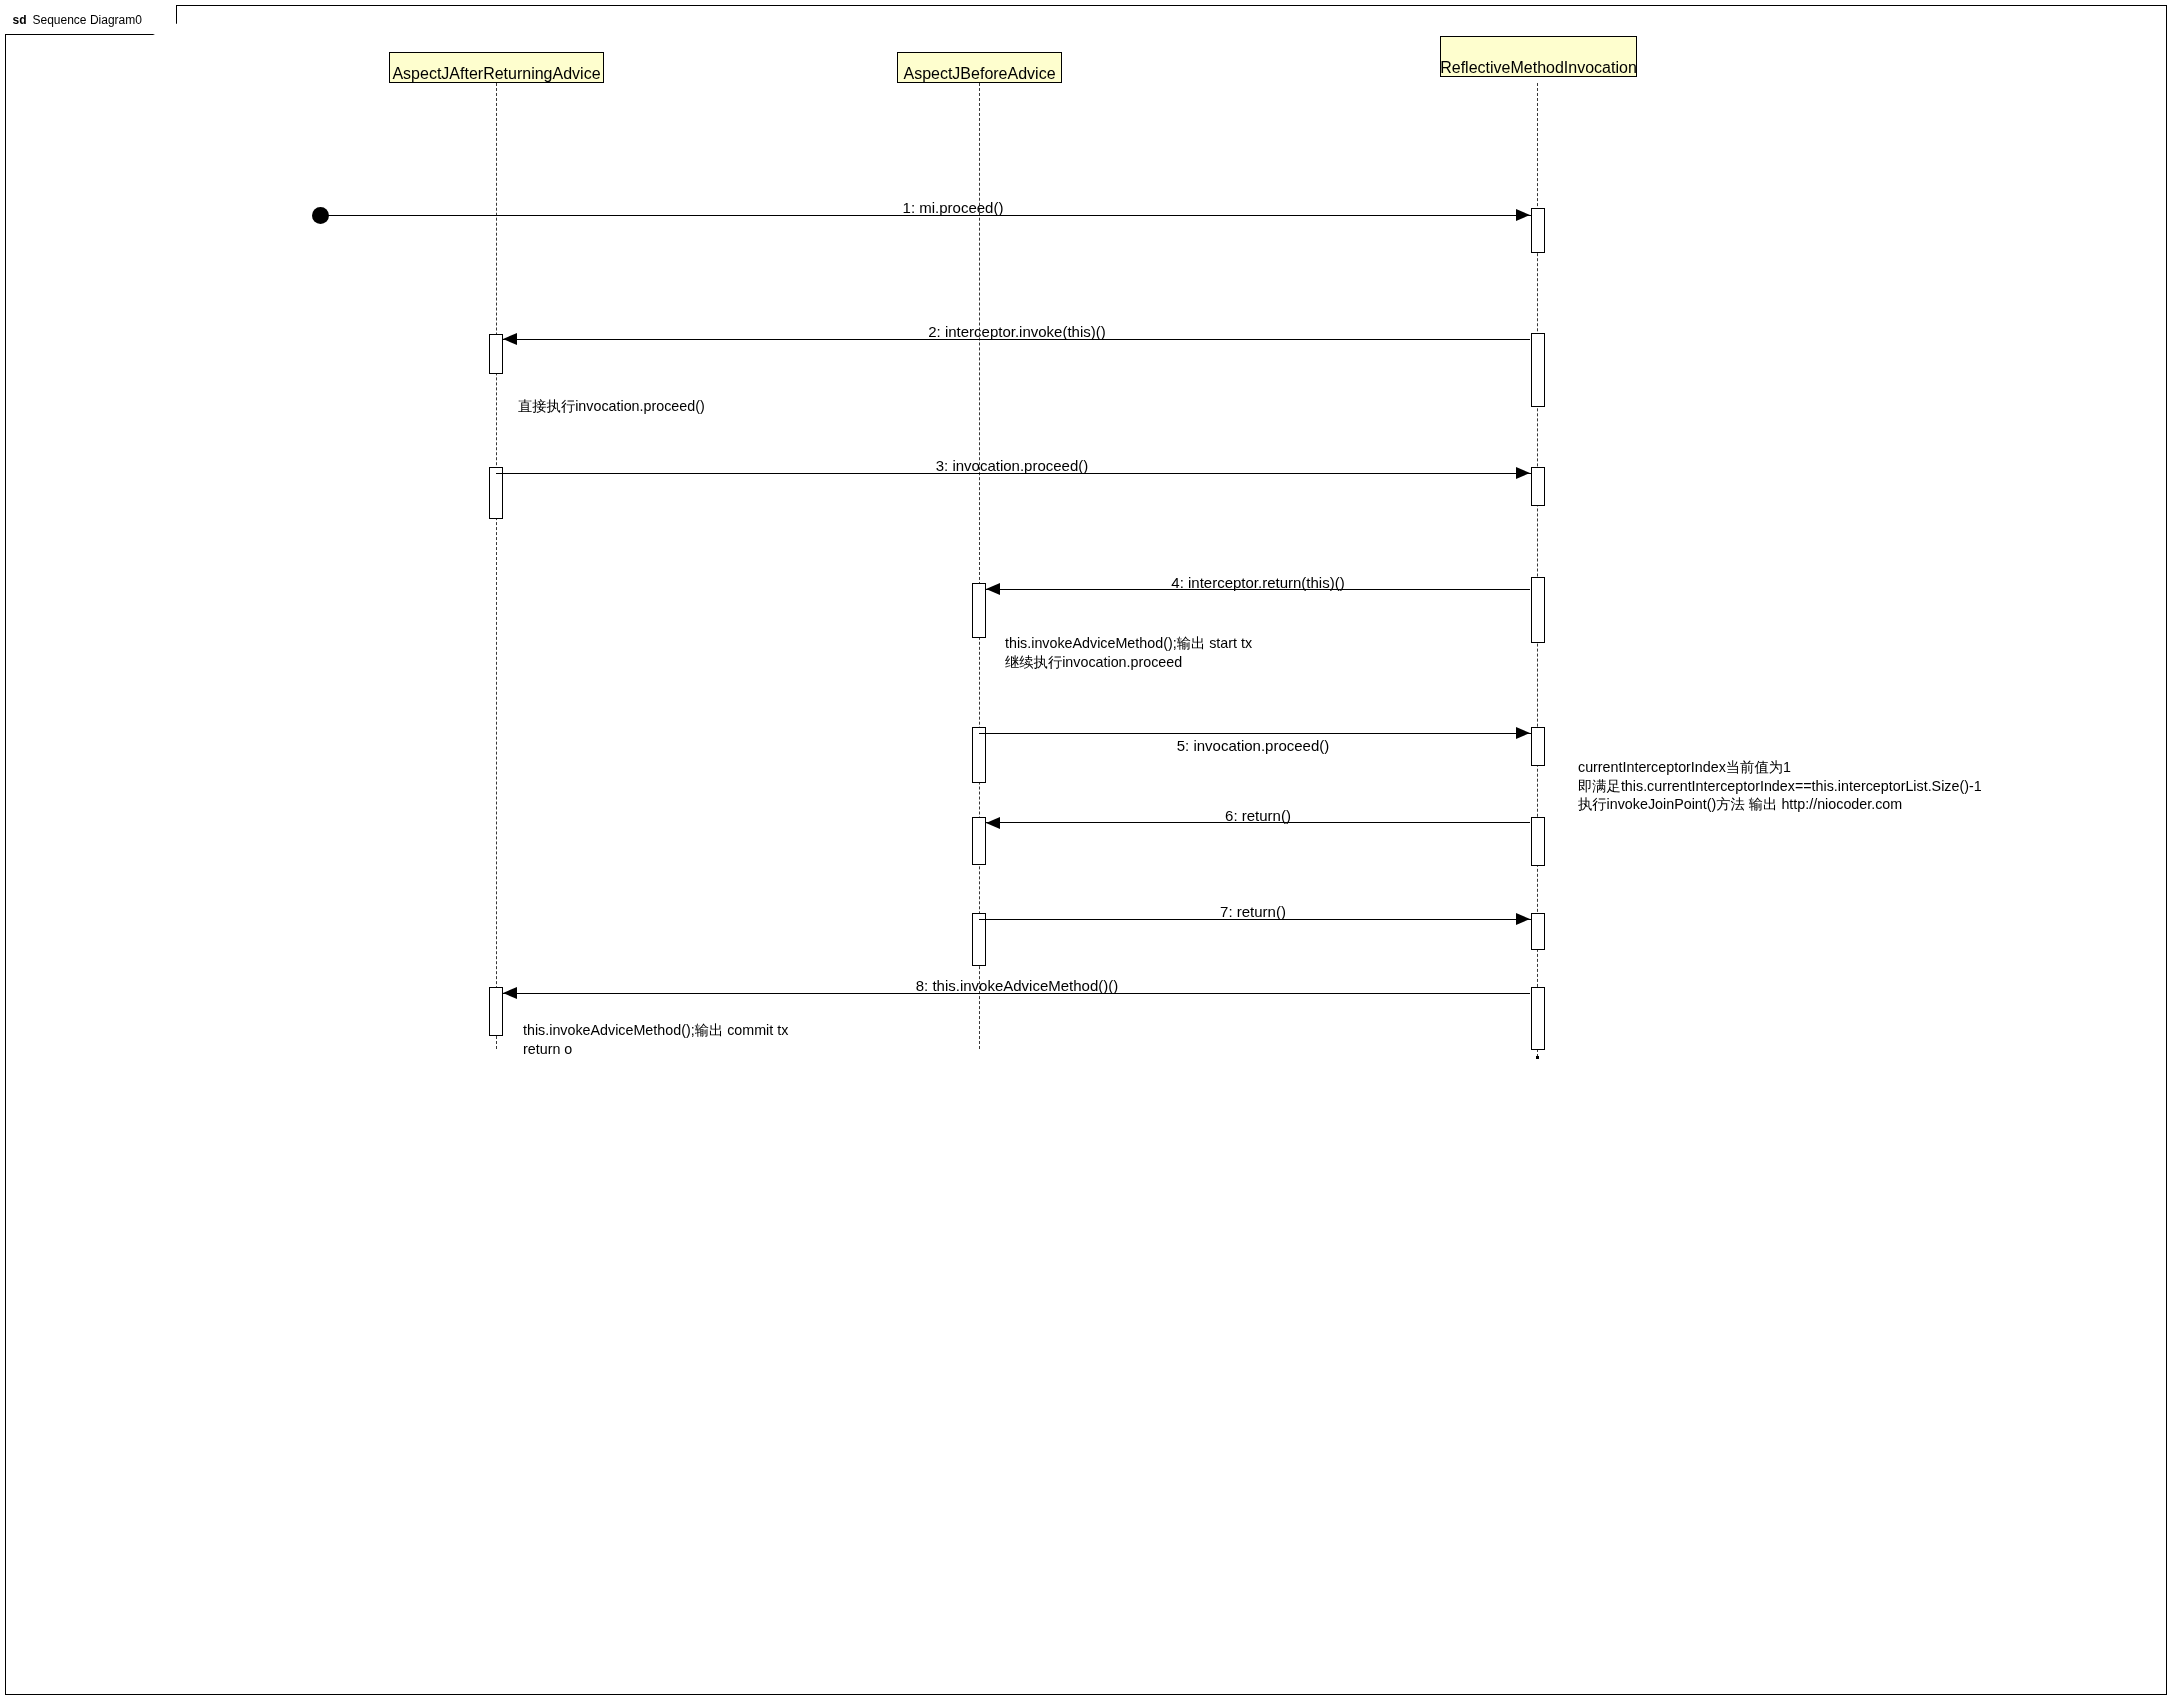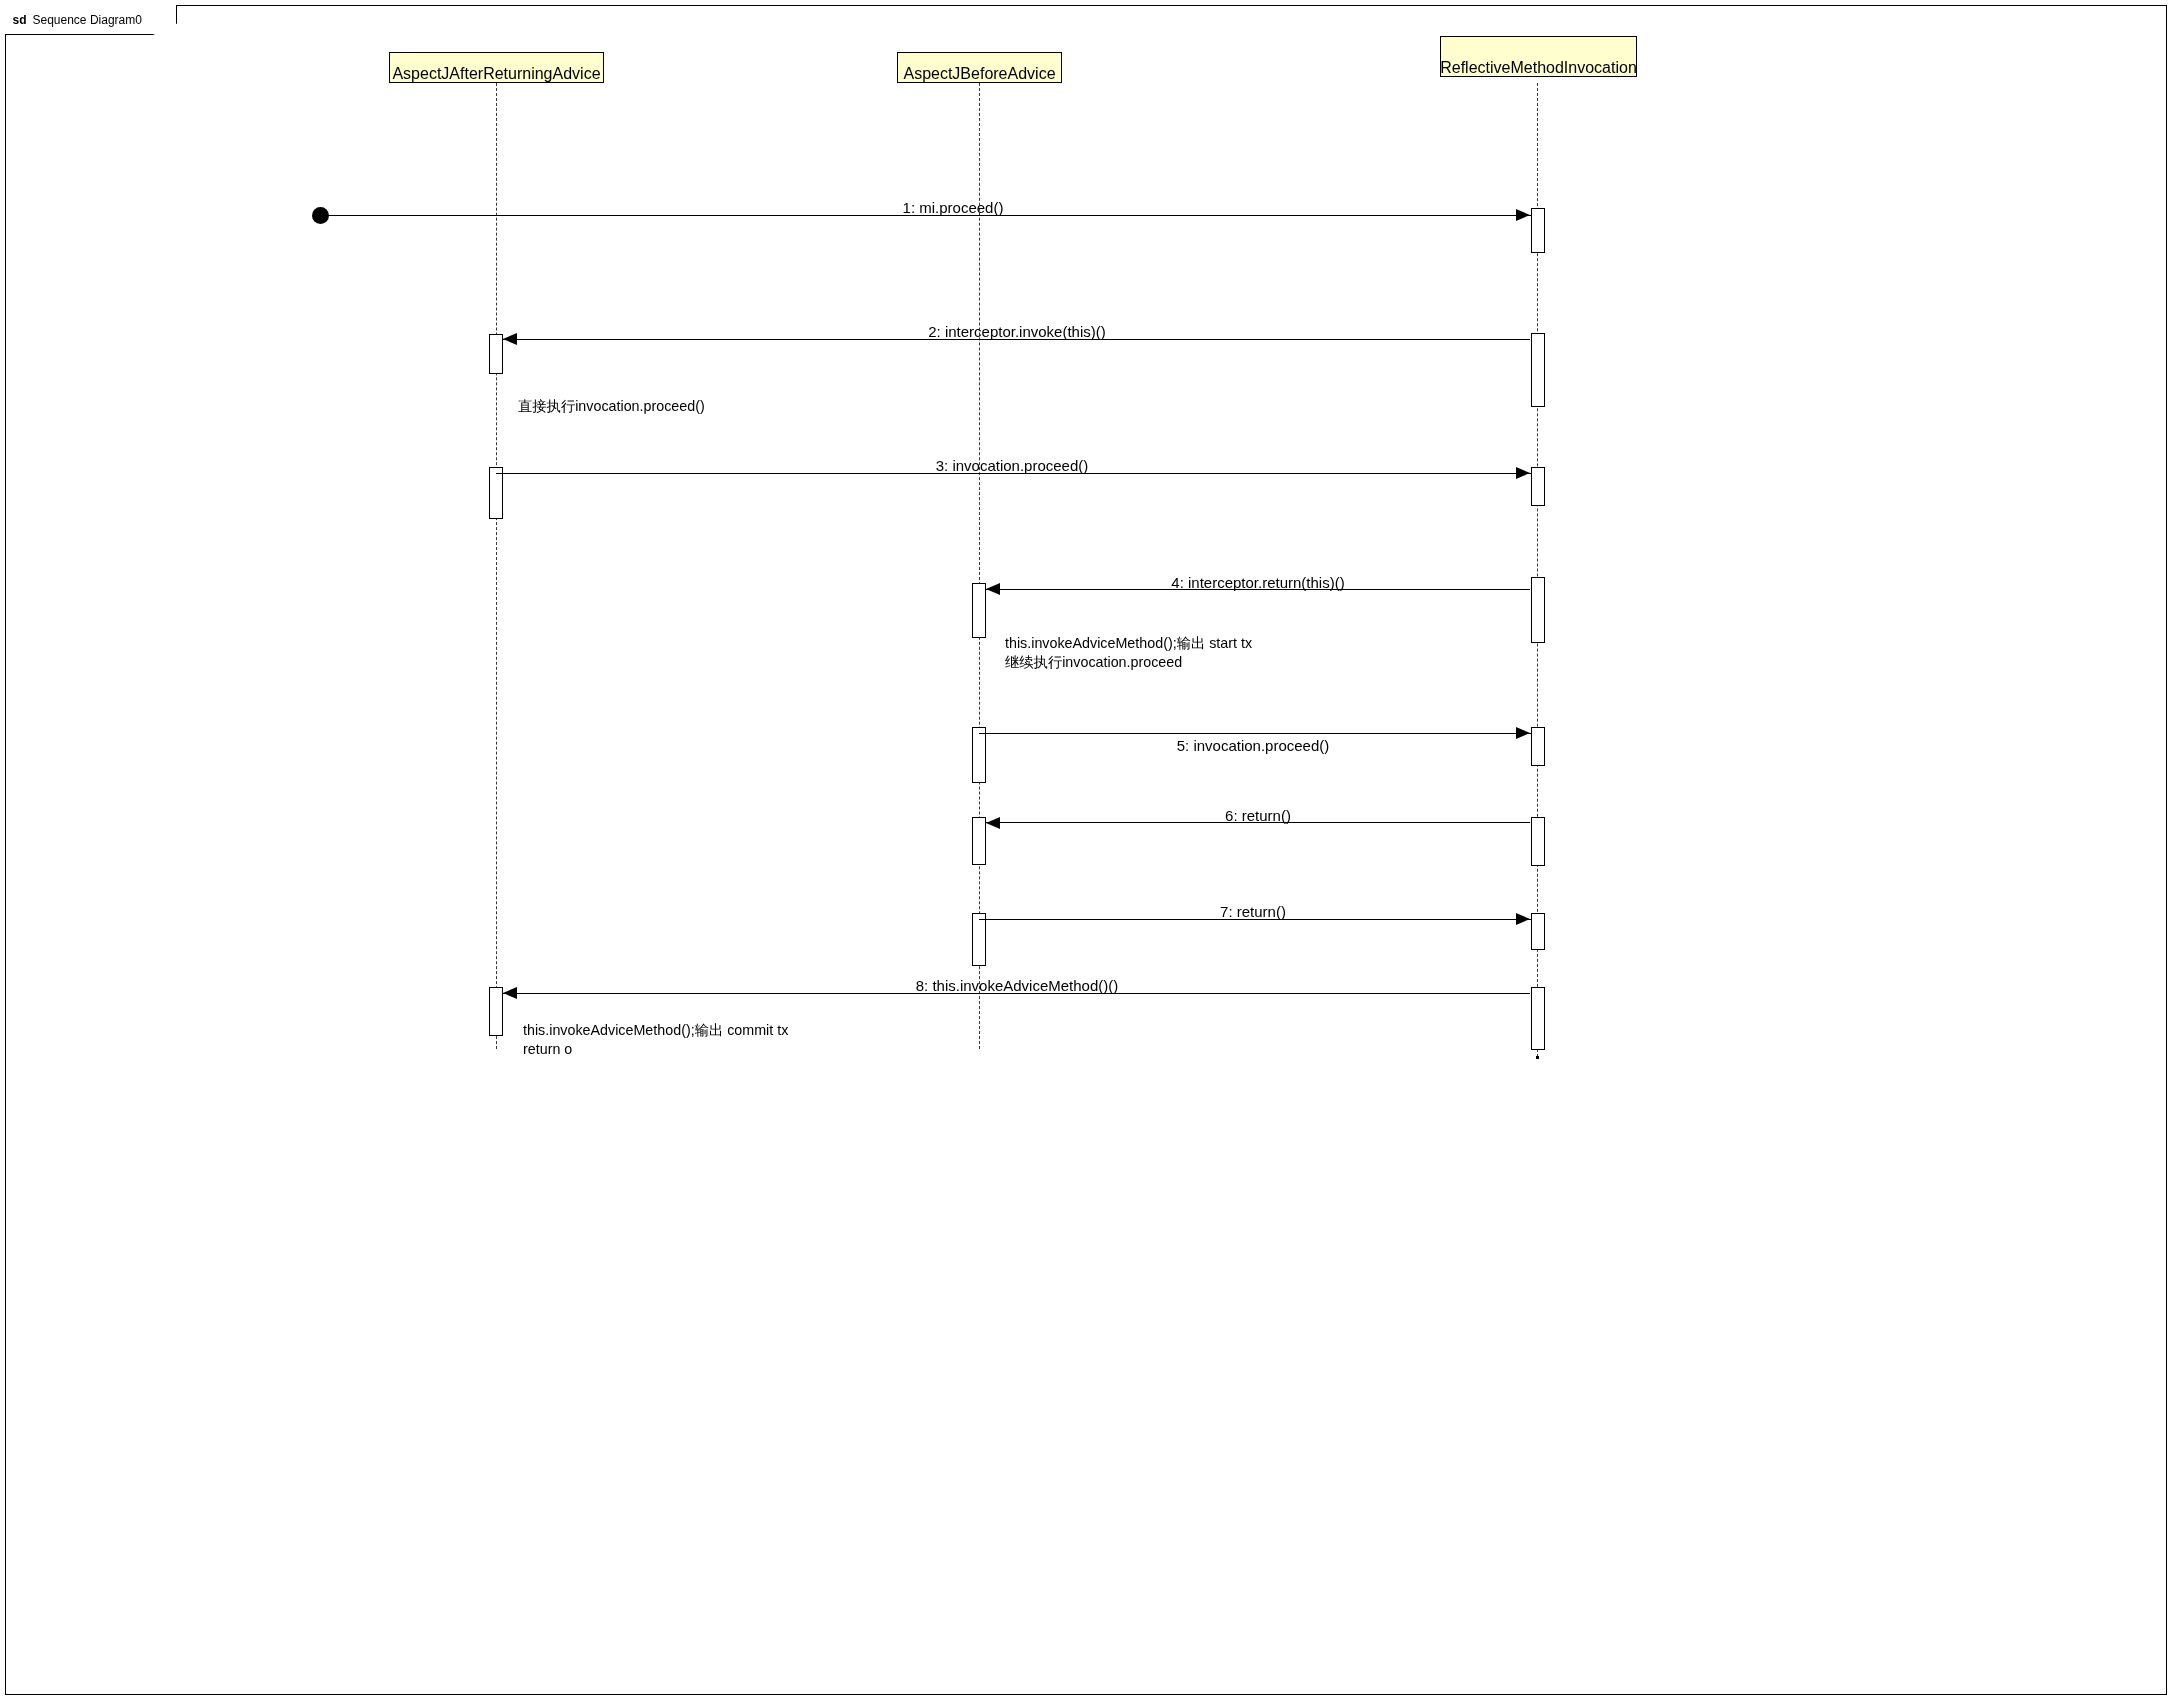--- a/index.html
+++ b/index.html
@@ -206,20 +206,23 @@
   <div class="arrow-head left" style="left:986px; top:583px;"></div>
   <div class="msg-label" style="left:1258px; top:575px;">4: interceptor.return(this)()</div>
 
   <div class="note" style="left:1005px; top:634px;">this.invokeAdviceMethod();输出 start tx
 继续执行invocation.proceed</div>
 
   <div class="msg-line" style="left:979px; top:733px; width:552px;"></div>
   <div class="arrow-head right" style="left:1516px; top:727px;"></div>
   <div class="msg-label" style="left:1253px; top:718px;margin-top:20px;">5: invocation.proceed()</div>
 
+  <div class="note" style="left:1578px; top:758px;">currentInterceptorIndex当前值为1
+即满足this.currentInterceptorIndex==this.interceptorList.Size()-1
+执行invokeJoinPoint()方法 输出 http://niocoder.com</div>
 
   <div class="msg-line" style="left:986px; top:822px; width:544px;"></div>
   <div class="arrow-head left" style="left:986px; top:817px;"></div>
   <div class="msg-label" style="left:1258px; top:808px;">6: return()</div>
 
   <div class="msg-line" style="left:979px; top:919px; width:552px;"></div>
   <div class="arrow-head right" style="left:1516px; top:913px;"></div>
   <div class="msg-label" style="left:1253px; top:904px;">7: return()</div>
 
   <div class="msg-line" style="left:503px; top:993px; width:1027px;"></div>

